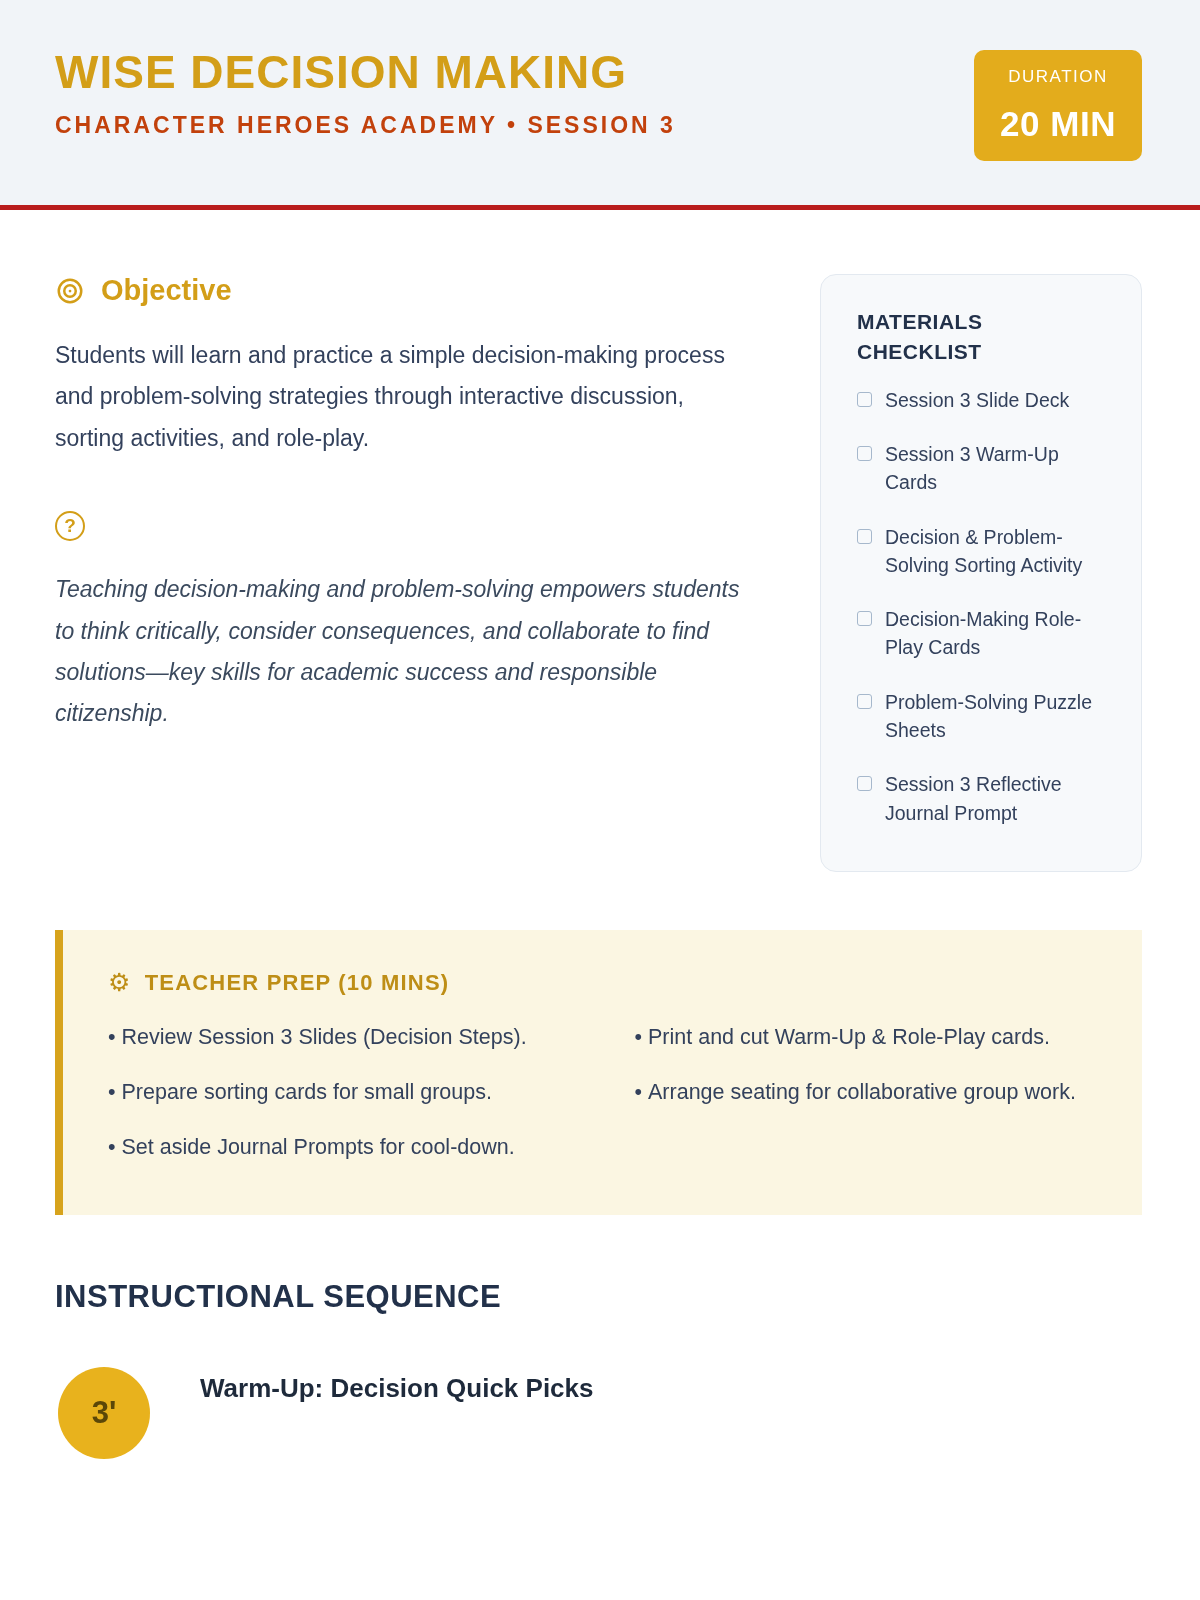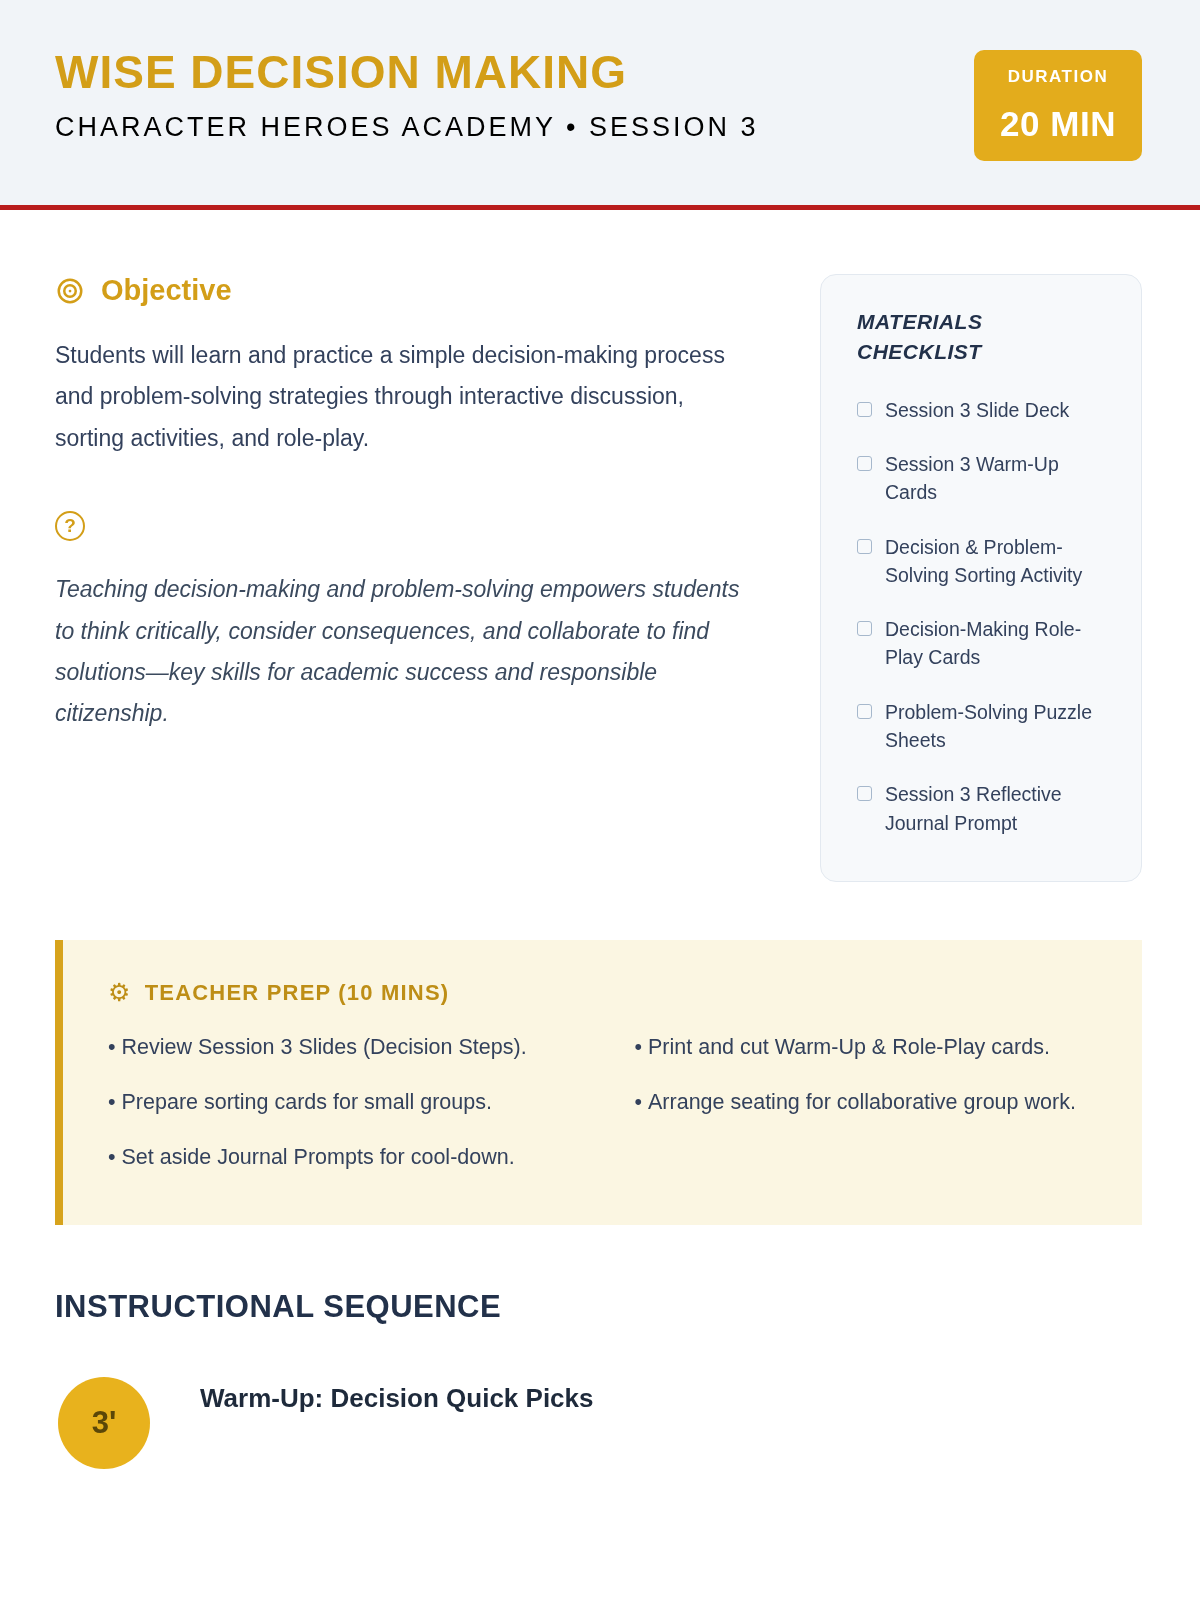--- a/index.html
+++ b/index.html
@@ -16,27 +16,27 @@
     background:#F1F4F8;
     padding:48px 58px 44px 55px;
     display:flex; justify-content:space-between; align-items:flex-start;
     border-bottom:5px solid #b91c1c;
   }
   .h-title {
     font-size:46px; font-weight:800; color:#D39E18;
     letter-spacing:1px; margin:0 0 16px 0; line-height:1.05;
   }
   .h-sub {
-    font-size:27px; font-weight:400; color:#000000; letter-spacing:3px;
+    font-size:23px; font-weight:700; color:#c2410c; letter-spacing:3px;
   }
   .badge {
     background:#E3AC1C; border-radius:10px; padding:17px 24px;
     text-align:center; color:#ffffff; min-width:168px; margin-top:2px;
   }
-  .badge-label { font-size:17px; font-weight:700; letter-spacing:1.5px; }
+  .badge-label { font-size:17px; font-weight:400; letter-spacing:1.5px; }
   .badge-value { font-size:35px; font-weight:700; margin-top:17px; letter-spacing:0.5px; }
 
   
   .main { display:flex; padding:64px 58px 0 55px; gap:26px; align-items:flex-start; }
   .left-col { flex:1; min-width:0; }
 
   .section-heading {
     display:flex; align-items:center; gap:16px;
     font-size:29px; font-weight:700; color:#D39E18; margin:0 0 28px 0;
   }
@@ -52,21 +52,21 @@
   .italic-text { font-style:italic; color:#3B4A5E; }
 
   
   .sidebar {
     width:322px; flex-shrink:0;
     background:#F7F9FB; border:1px solid #E3E9F0; border-radius:16px;
     padding:32px 28px 18px 36px; align-self:flex-start;
   }
   .materials-heading {
     font-size:21px; font-weight:800; color:#22314A;
-    line-height:1.45; letter-spacing:0.5px; margin:0 0 28px 0;font-style:italic;
+    line-height:1.45; letter-spacing:0.5px; margin:0 0 18px 0;
   }
   .check-item {
     display:flex; gap:13px; margin-bottom:26px;
     font-size:19.5px; line-height:1.45; color:#33415C;
   }
   .checkbox {
     width:15px; height:15px; border:1.5px solid #A6B8CC; border-radius:3px;
     margin-top:6px; flex-shrink:0; background:#F7F9FB; cursor:pointer;
   }
 

